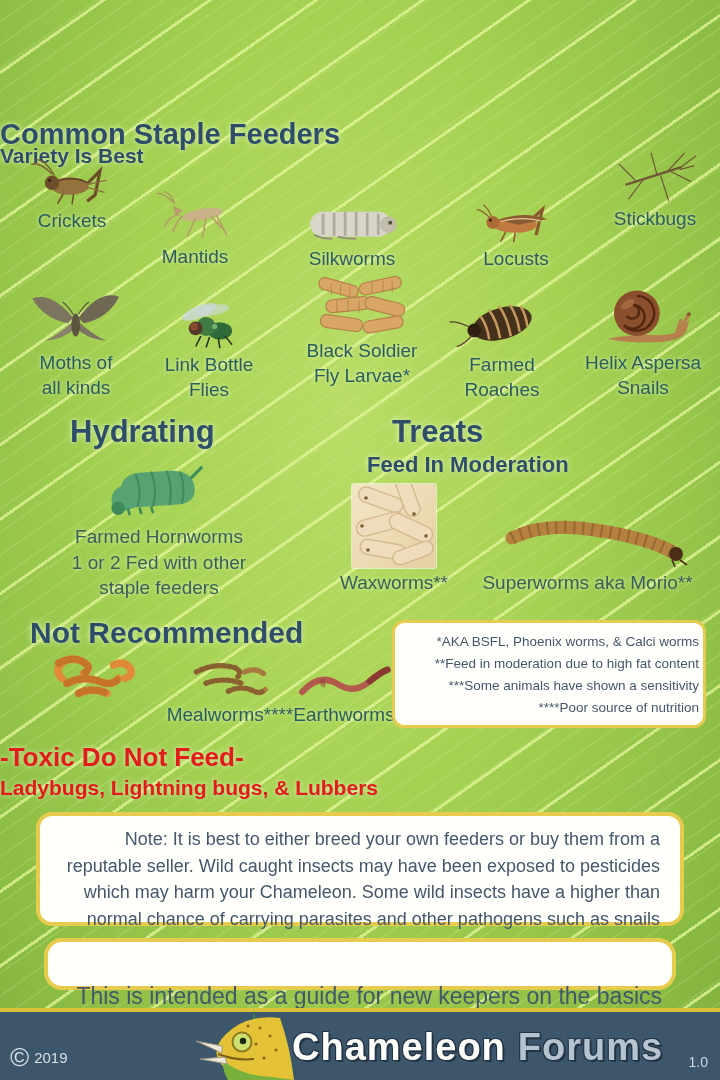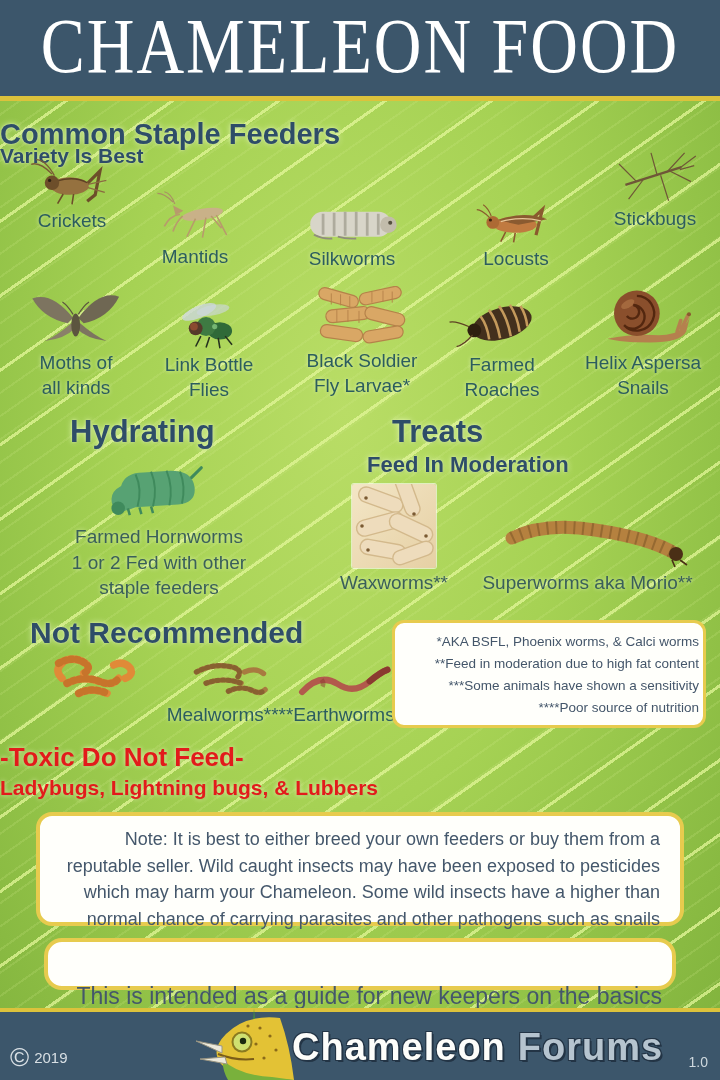--- a/index.html
+++ b/index.html
@@ -48,23 +48,20 @@
   .copy .cs{font-size:26px;vertical-align:-3px;}
   .copy .cy{font-size:15px;margin-left:5px;}
   .ver{position:absolute;right:12px;top:1054px;color:#cfd8de;font-size:14px;z-index:3;}
   .logo{position:absolute;left:188px;top:1002px;width:120px;height:78px;z-index:2;}
 </style>
 </head>
 <body>
 
 <div class="poster">
 
-  <div class="hdr">
-    <h1>CHAMELEON FOOD</h1>
-  </div>
 
   <div class="sec-h glow" style="left:0;top:118px;width:720px;font-size:29px;">Common Staple Feeders</div>
   <div class="sec-h glow" style="left:0;top:144px;width:720px;font-size:21px;">Variety Is Best</div>
 
   <div class="item" style="left:12px;top:158px;width:120px;">
     <div class="icon" style="height:48px;">
       <svg viewBox="0 0 110 60">
           <path d="M30 20 Q14 4 4 8" stroke="#7a5a36" fill="none" stroke-width="1.6"></path>
           <path d="M33 22 Q22 2 10 2" stroke="#7a5a36" fill="none" stroke-width="1.6"></path>
           <path d="M70 36 L90 16 L84 46 L74 54" stroke="#6d4e2a" stroke-width="4" fill="none"></path>
@@ -157,21 +154,21 @@
           <circle cx="62" cy="33" r="3" fill="#8fd08a" opacity=".7"></circle>
           <circle cx="40" cy="35" r="8" fill="#55392a"></circle>
           <circle cx="38" cy="33" r="4.5" fill="#8a4a30"></circle>
           <path d="M46 44 L40 56 M56 45 L52 57 M66 46 L68 58 M74 44 L82 54" stroke="#26321e" stroke-width="1.8" fill="none"></path>
         </svg>
     </div>
     <div class="lbl">Link Bottle
 Flies</div>
   </div>
 
-  <div class="item" style="left:298px;top:286px;width:128px;">
+  <div class="item" style="left:298px;top:276px;width:128px;">
     <div class="icon" style="height:60px;">
       <svg viewBox="0 0 110 65">
           <g fill="#d9a765" stroke="#b5824a" stroke-width="1.3">
             <rect x="8" y="6" width="44" height="13" rx="6.5" transform="rotate(16 30 12)"></rect>
             <rect x="52" y="4" width="46" height="13" rx="6.5" transform="rotate(-12 75 10)"></rect>
             <rect x="16" y="24" width="48" height="14" rx="7" transform="rotate(-6 40 31)"></rect>
             <rect x="58" y="26" width="44" height="14" rx="7" transform="rotate(14 80 33)"></rect>
             <rect x="10" y="44" width="46" height="14" rx="7" transform="rotate(8 33 51)"></rect>
             <rect x="56" y="46" width="44" height="13" rx="6.5" transform="rotate(-10 78 52)"></rect>
           </g>

